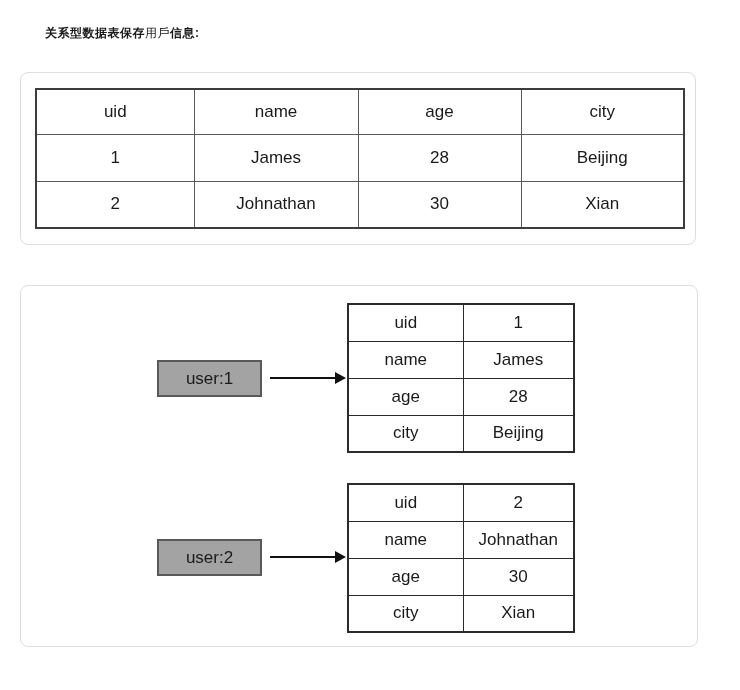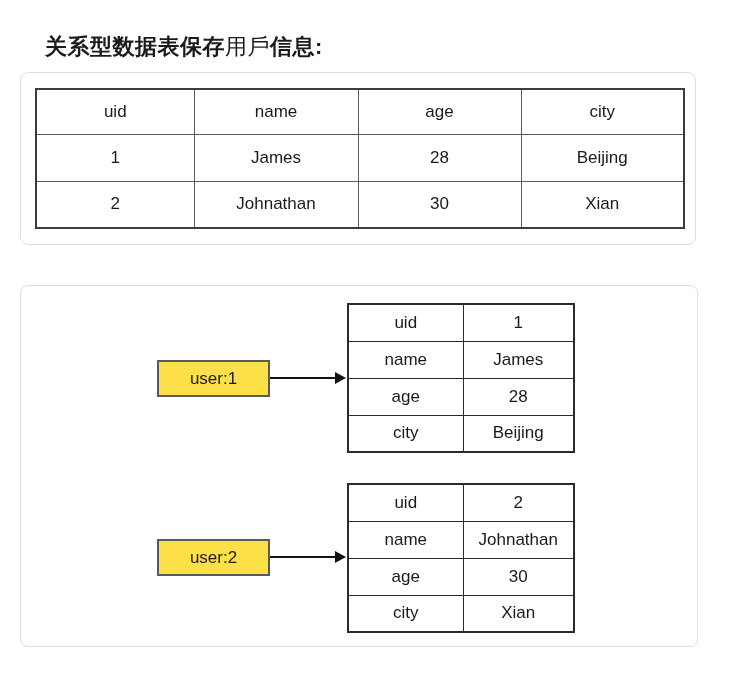--- a/index.html
+++ b/index.html
@@ -4,21 +4,21 @@
 <style>
   html,body{margin:0;padding:0;background:#ffffff;}
   body{
     width:740px;height:690px;
     font-family:"Liberation Sans","DejaVu Sans",sans-serif;
     color:#1a1a1a;
   }
   #canvas{position:relative;width:740px;height:690px;overflow:hidden;background:#ffffff;}
 
   
-  .heading{position:absolute;font-size:22px;font-weight:700;letter-spacing:0.5px;white-space:nowrap;margin-top:7px;}
+  .heading{position:absolute;font-size:12px;font-weight:700;letter-spacing:0.5px;white-space:nowrap;}
   .heading .light{font-weight:400;}
 
   
   .card{position:absolute;background:#ffffff;border:1px solid #dedede;border-radius:8px;box-sizing:border-box;}
 
   
   table.rel{
     position:absolute;left:35px;top:88px;width:648px;
     border-collapse:collapse;table-layout:fixed;
     border:2px solid #3c3c3c;
@@ -37,22 +37,22 @@
     border:2px solid #2b2b2b;
   }
   table.kv td{
     border:1px solid #2b2b2b;text-align:center;
     font-size:17px;padding:0;color:#1a1a1a;
   }
   table.kv tr{height:37px;}
 
   
   .keybox{
-    position:absolute;width:113px;height:37px;box-sizing:border-box;
-    border:2px solid #595959;background:#fde047;
+    position:absolute;width:105px;height:37px;box-sizing:border-box;
+    border:2px solid #595959;background:#a3a3a3;
     display:flex;align-items:center;justify-content:center;
     font-size:17px;color:#1a1a1a;
   }
 
   
   .arrow-line{position:absolute;height:2px;background:#111111;}
   .arrow-head{
     position:absolute;width:0;height:0;
     border-left:11px solid #111111;
     border-top:6px solid transparent;

